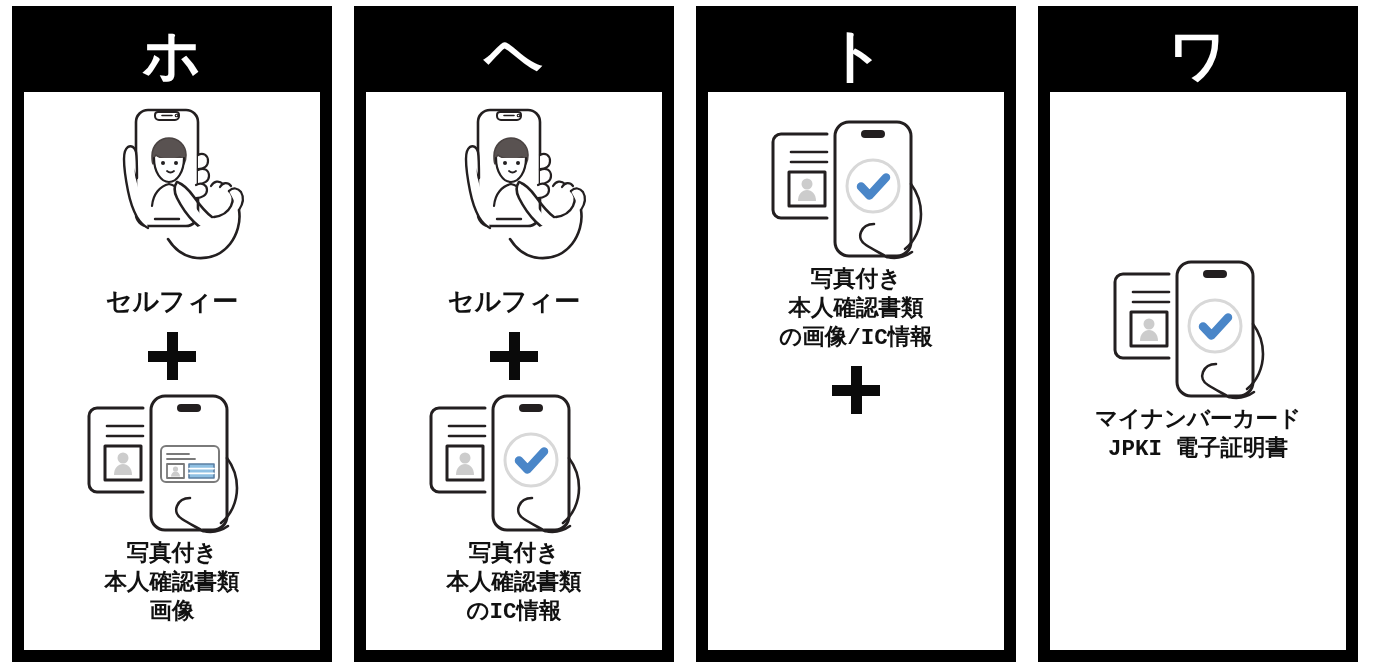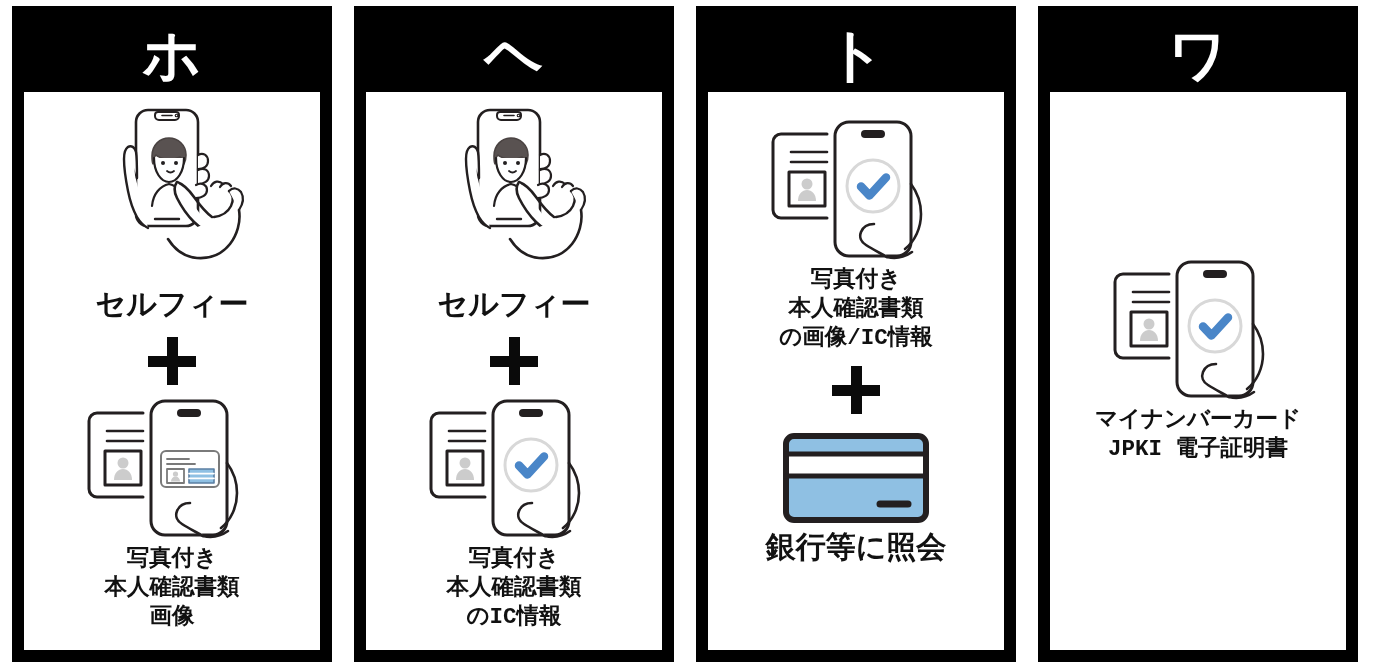--- a/index.html
+++ b/index.html
@@ -58,21 +58,21 @@
   .item {
     display: flex;
     flex-direction: column;
     align-items: center;
   }
   .art { display: flex; align-items: center; justify-content: center; }
   .caption {
     text-align: center;
     font-weight: 700;
     color: #111111;
-    font-size: 30px;
+    font-size: 26px;
     line-height: 1.28;
     font-family: "DejaVu Sans", "Liberation Sans", sans-serif;
     white-space: pre-line;
   }
   .caption.big { font-size: 22.5px; font-family: Liberation Mono, monospace; }
   .plus {
     font-size: 0;
     width: 48px;
     height: 48px;
     position: relative;
@@ -274,32 +274,20 @@
         </div>
         <div class="caption big">写真付き
 本人確認書類
 の画像/IC情報</div>
       </div>
 
       <div class="sp-b"></div>
       <div class="plus"></div>
       <div class="sp-b"></div>
 
-      <div class="item">
-        <div class="art">
-          <svg width="152" height="100" viewBox="0 0 152 100" fill="none" stroke="#231f20" stroke-linecap="round" stroke-linejoin="round">
-            <rect x="6" y="8" width="140" height="84" rx="8" fill="#8fc0e3" stroke="#231f20" stroke-width="6"></rect>
-            <rect x="9" y="26" width="134" height="22" fill="#ffffff" stroke="none"></rect>
-            <line x1="6" y1="26" x2="146" y2="26" stroke="#231f20" stroke-width="5"></line>
-            <line x1="6" y1="48" x2="146" y2="48" stroke="#231f20" stroke-width="5"></line>
-            <line x1="100" y1="76" x2="128" y2="76" stroke="#231f20" stroke-width="7"></line>
-          </svg>
-        </div>
-        <div class="caption">銀行等に照会</div>
-      </div>
 
     </div>
   </div>
 
   <div class="panel">
     <div class="panel-header">ワ</div>
     <div class="panel-body center-mode">
 
       <div class="item">
         <div class="art">

